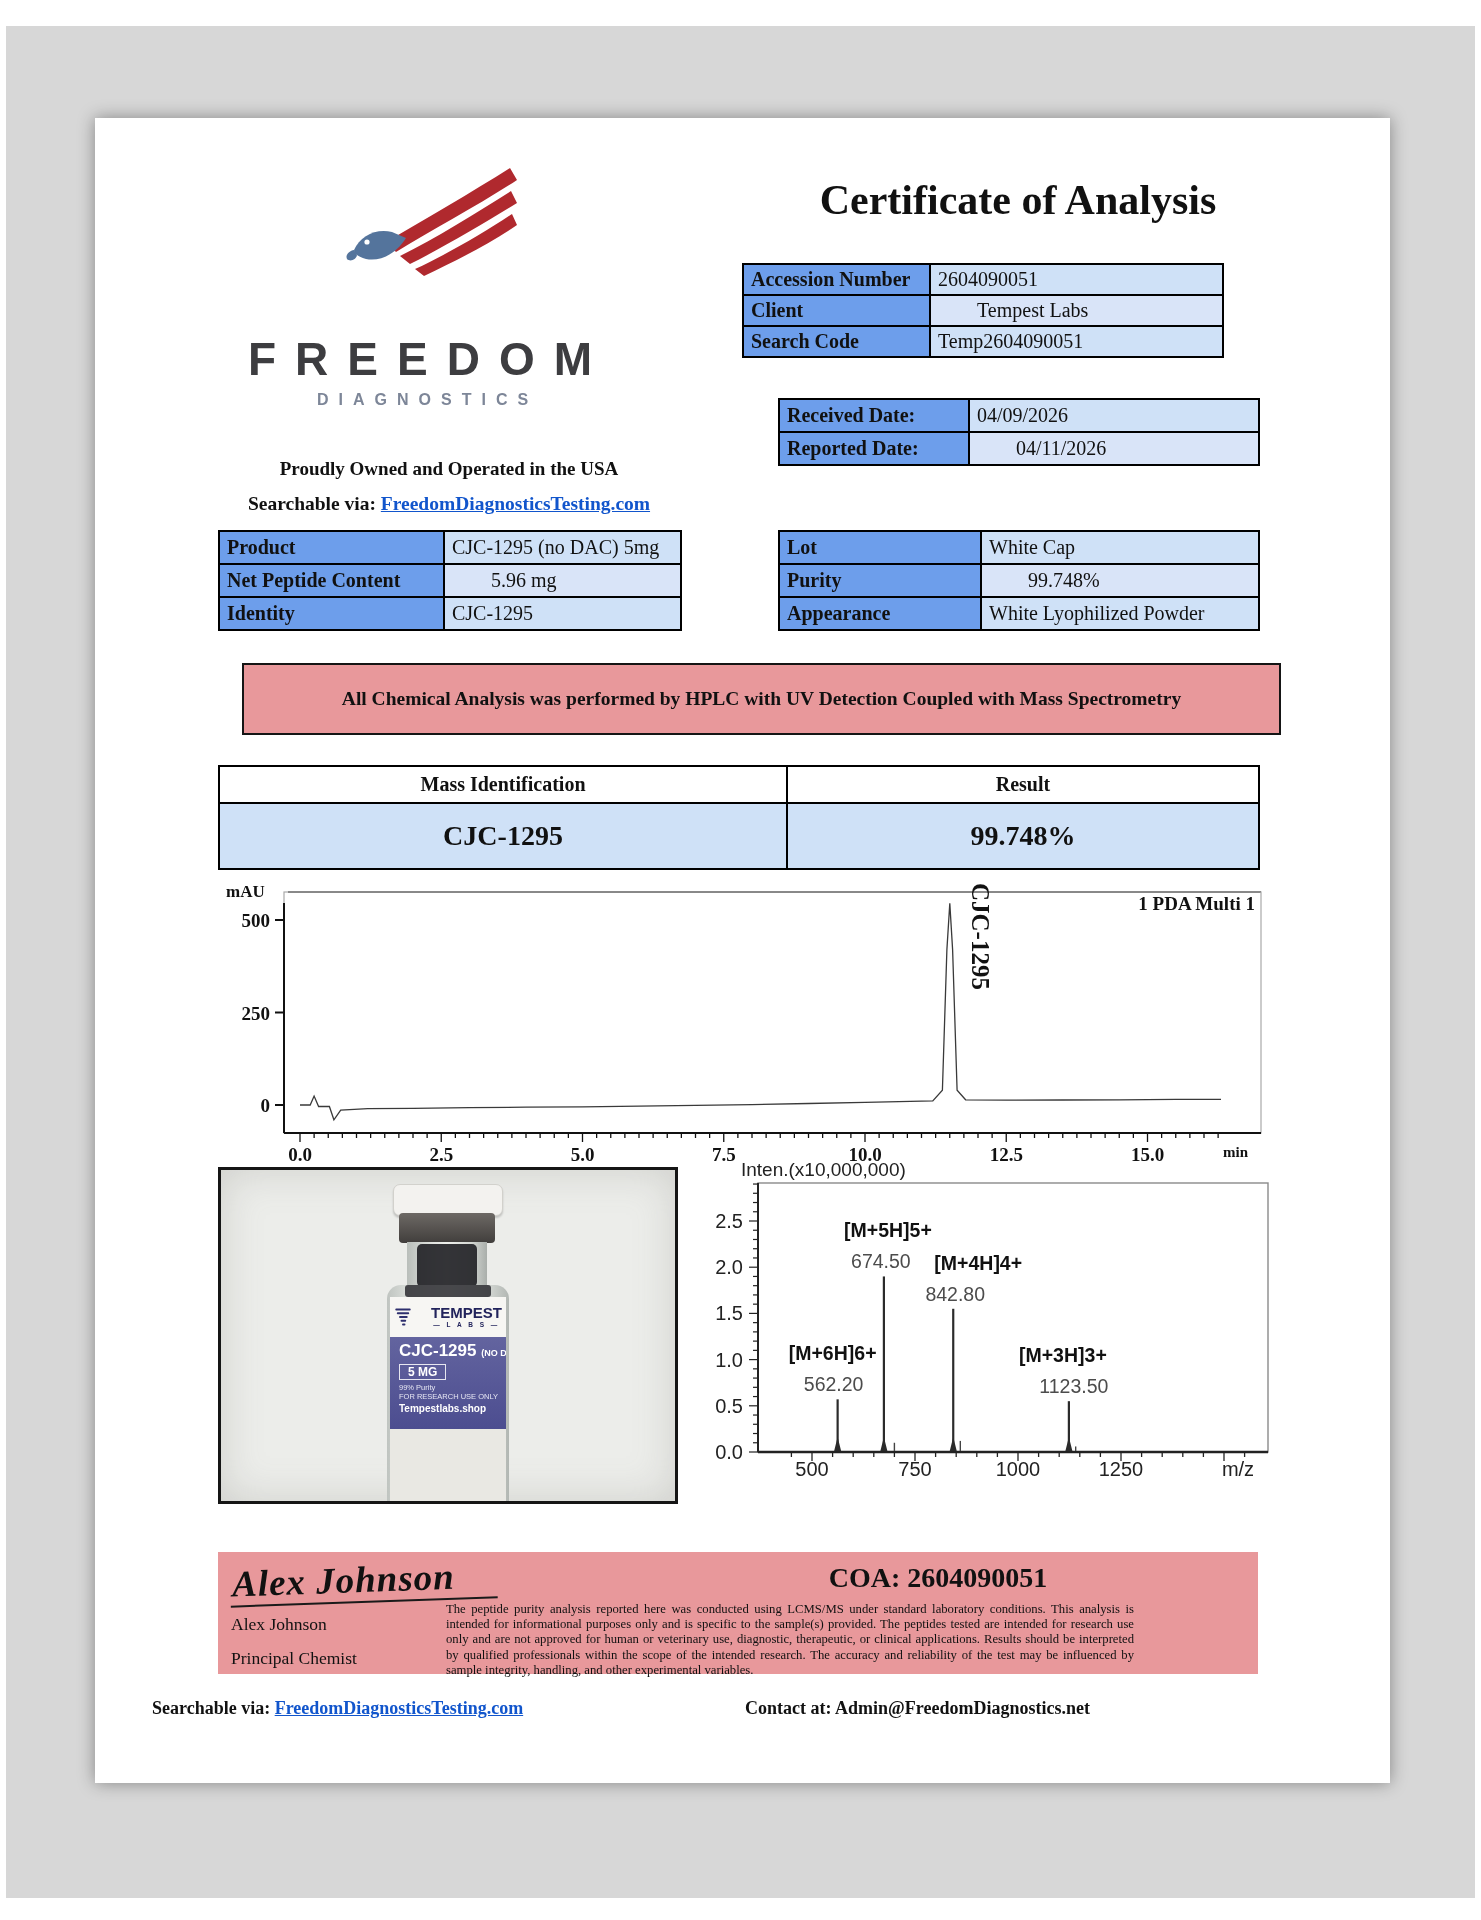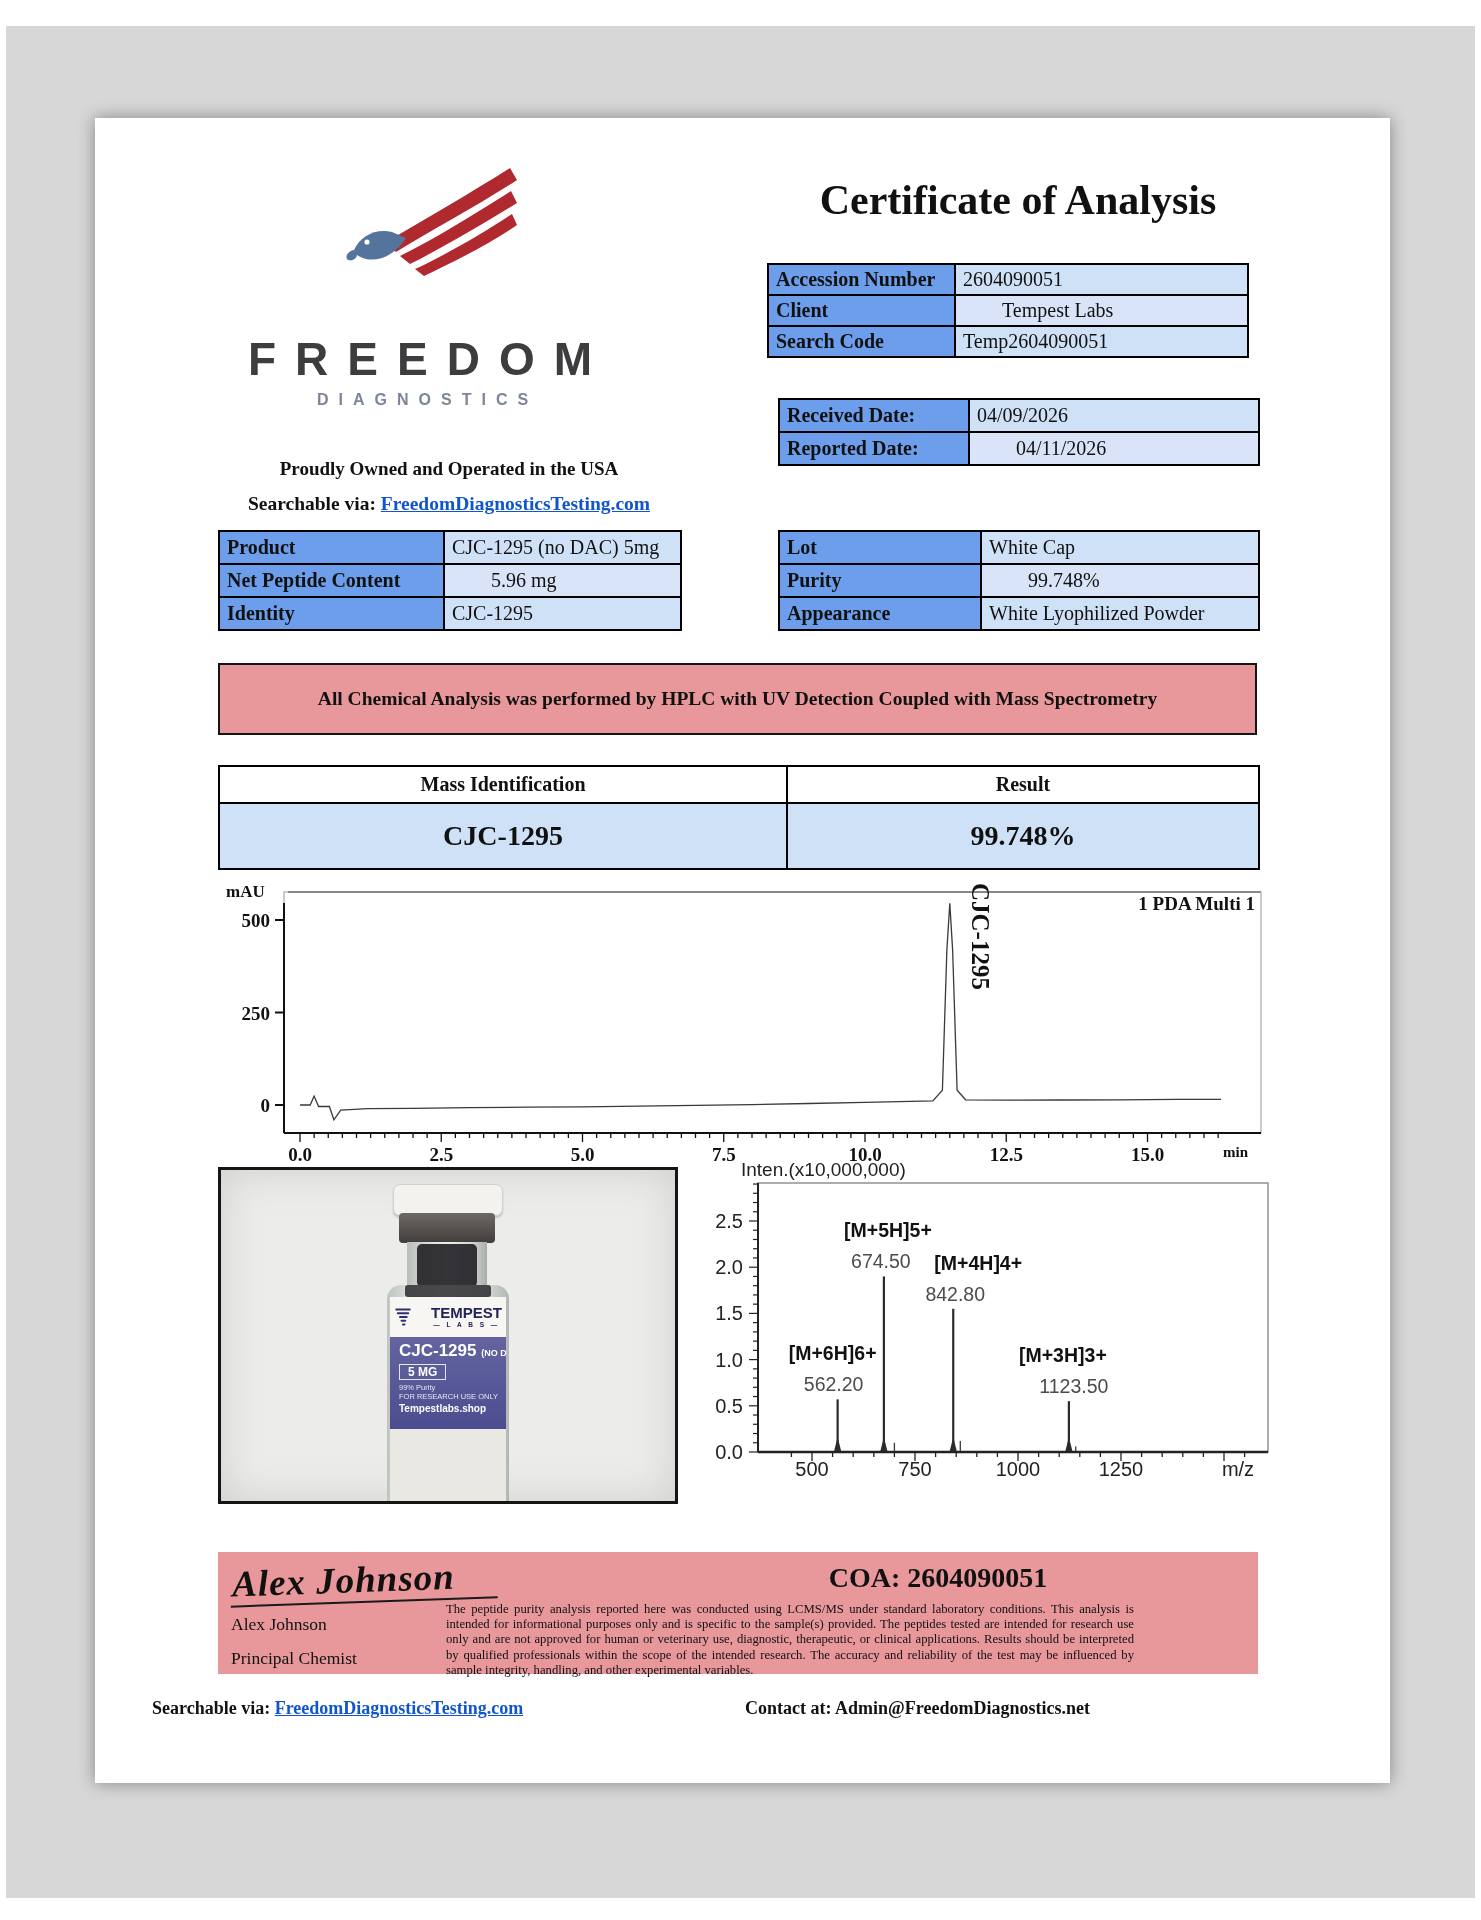--- a/index.html
+++ b/index.html
@@ -17,21 +17,21 @@
   .doc-title{font-weight:bold;font-size:42px;white-space:nowrap;}
 
   
   table.blue{border-collapse:collapse;table-layout:fixed;}
   table.blue td{border:2.4px solid #000;padding:1px 7px;font-size:20px;white-space:nowrap;overflow:hidden;}
   td.lbl{background:#6d9eeb;font-weight:bold;}
   td.val{background:#cfe1f7;}
   tr:nth-child(2)>td.val{background:#d9e4f8;padding-left:46px;}
 
   
-  .banner{background:#e8989b;border:2.6px solid #151515;display:flex;align-items:center;justify-content:center;font-weight:bold;font-size:19.5px;text-align:center;}
+  .banner{background:#e8989b;border:2.6px solid #151515;display:flex;align-items:center;justify-content:center;font-weight:bold;font-size:19.5px;text-align:center;margin-left:24px;}
   table.mass{border-collapse:collapse;table-layout:fixed;width:1040px;}
   table.mass td{border:2.4px solid #000;text-align:center;}
   td.mh{background:#fff;font-weight:bold;font-size:20px;height:33px;}
   td.mv{background:#cfe1f7;font-weight:bold;font-size:28px;height:62px;}
 
   svg text{font-family:"Liberation Serif",serif;}
   svg text.sans{font-family:"Liberation Sans",sans-serif;}
 
   
   .photo{left:123px;top:1049px;width:454px;height:331px;border:3px solid #151515;background:#ecedea;box-shadow:inset 0 0 40px rgba(120,120,110,.25);overflow:hidden;}
@@ -78,21 +78,21 @@
     <div class="abs brand" style="left:153px;top:214px;">FREEDOM</div>
     <div class="abs division" style="left:222px;top:273px;">DIAGNOSTICS</div>
     <div class="abs tagline" style="left:123px;top:340px;width:462px;text-align:center;">Proudly Owned and Operated in the USA</div>
     <div class="abs search-line" style="left:123px;top:375px;width:462px;text-align:center;">
       <span>Searchable via:</span>
       <span class="lnk">FreedomDiagnosticsTesting.com</span>
     </div>
 
     <div class="abs doc-title" style="left:683px;top:58px;width:480px;text-align:center;">Certificate of Analysis</div>
 
-    <table class="blue abs" style="left:672px;top:145px;">
+    <table class="blue abs" style="left:647px;top:145px;">
       <colgroup>
           <col style="width:187px">
           <col style="width:293px">
         </colgroup>
       <tbody>
           <tr>
             <td class="lbl" style="height:27px">Accession Number</td>
             <td class="val">2604090051</td>
           </tr>
       <tr>

